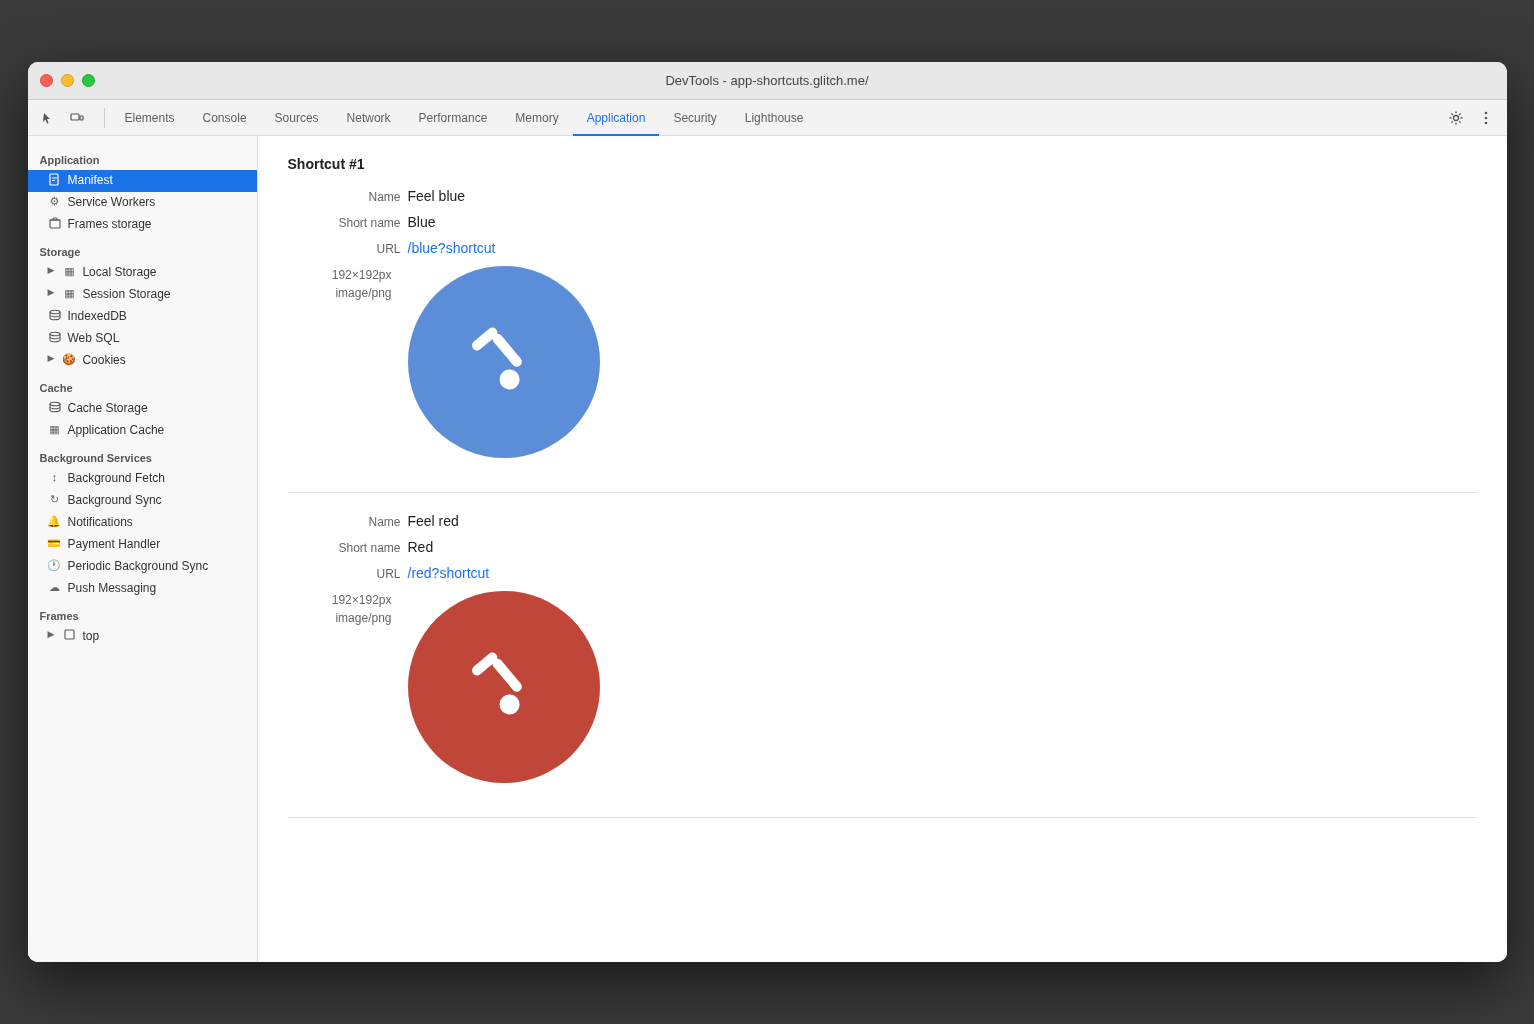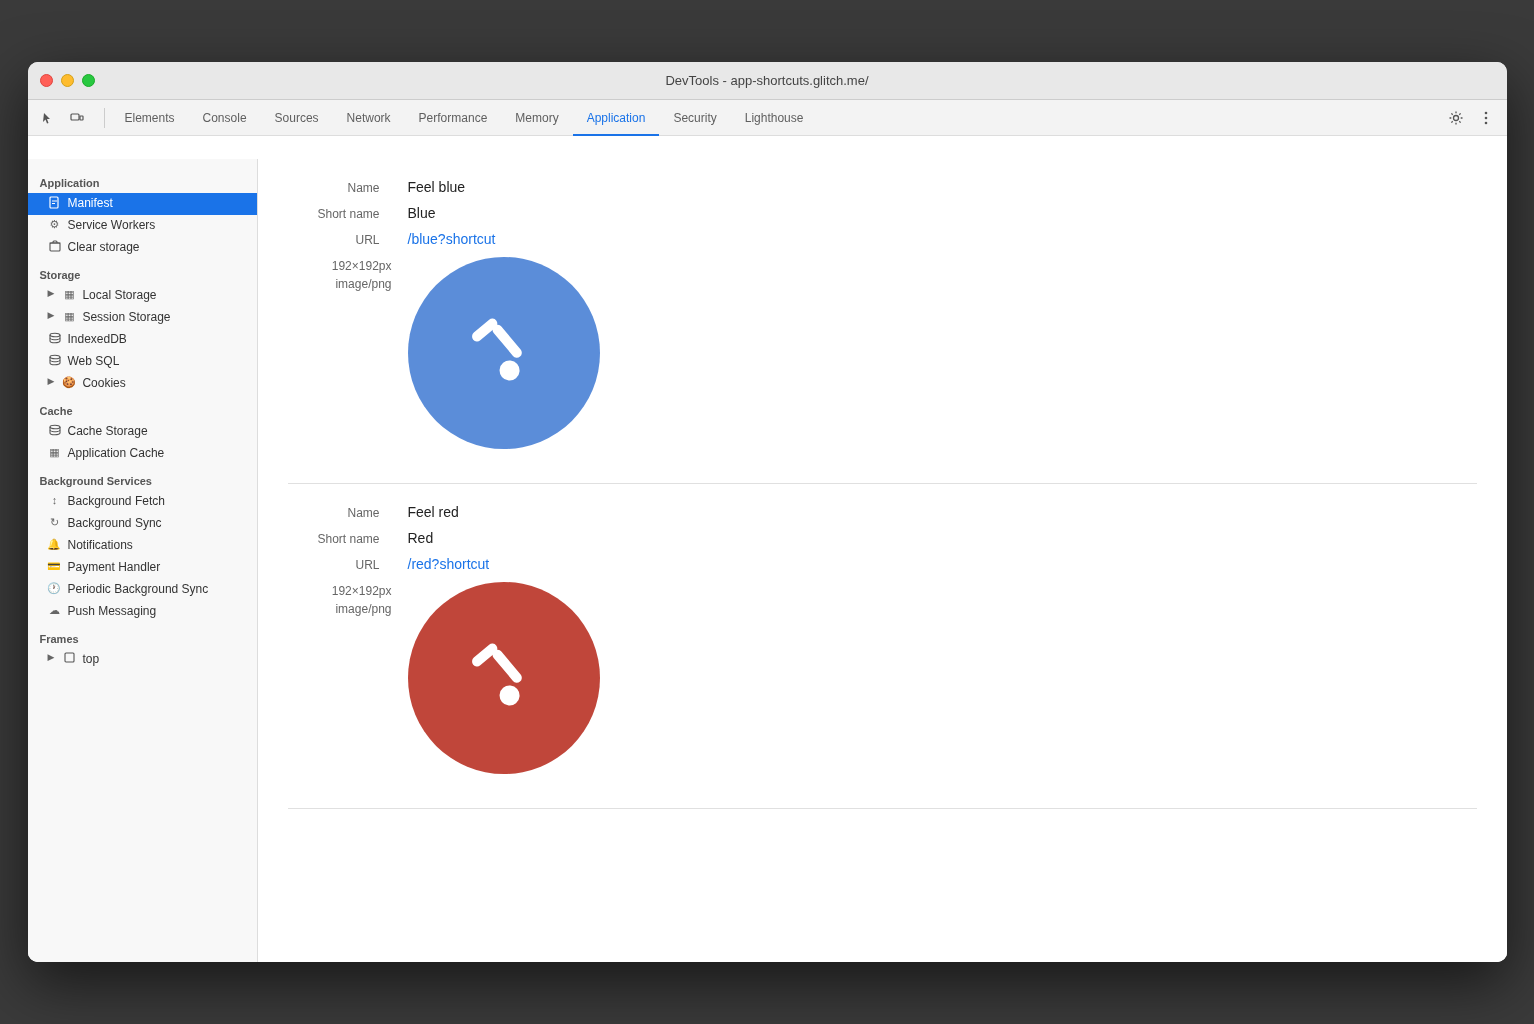--- a/index.html
+++ b/index.html
@@ -50,21 +50,20 @@
       font-size: 13px;
       color: #444;
       font-weight: 500;
     }
     .devtools {
       display: flex;
       flex-direction: column;
       flex: 1;
       overflow: hidden;
       background: #fff;
-      gap: 23px;
     }
     .tabs-bar {
       display: flex;
       align-items: center;
       background: #f3f3f3;
       border-bottom: 1px solid #ddd;
       height: 36px;
       padding: 0 8px;
     }
     .tab-icons {
@@ -200,21 +199,21 @@
     .field-row {
       display: flex;
       align-items: baseline;
       margin-bottom: 10px;
     }
     .field-label {
       width: 120px;
       text-align: right;
       font-size: 12px;
       color: #666;
-      padding-right: 28px;
+      padding-right: 7px;
       flex-shrink: 0;
     }
     .field-value {
       font-size: 14px;
       color: #222;
     }
     .field-value.link {
       color: #1a73e8;
       cursor: pointer;
     }
@@ -326,21 +325,21 @@
           <span>Service Workers</span>
         </div>
 
         <div class="sidebar-item indent1">
           <span class="sidebar-icon">
             <svg width="12" height="12" viewBox="0 0 12 12" fill="none">
               <rect x="1" y="3" width="10" height="8" rx="1" stroke="#555" stroke-width="1.1" fill="none"></rect>
               <path d="M4 3V2a1 1 0 011-1h2a1 1 0 011 1v1M0.5 3h11" stroke="#555" stroke-width="1.1"></path>
             </svg>
           </span>
-          <span>Clear storage</span>
+          <span>Frames storage</span>
         </div>
 
         <div class="sidebar-section-title">Storage</div>
 
         <div class="sidebar-item indent1">
           <span class="expand-arrow">▶</span>
           <span class="sidebar-icon">▦</span>
           <span>Local Storage</span>
         </div>
 
@@ -437,20 +436,21 @@
               <rect x="1" y="1" width="9" height="9" rx="1" stroke="#555" stroke-width="1.1" fill="none"></rect>
             </svg>
           </span>
           <span>top</span>
         </div>
       </div>
 
       <div class="main-panel">
 
         <div class="shortcut-section">
+          <div class="shortcut-title">Shortcut #1</div>
 
           <div class="field-row">
             <div class="field-label">Name</div>
             <div class="field-value">Feel blue</div>
           </div>
 
           <div class="field-row">
             <div class="field-label">Short name</div>
             <div class="field-value">Blue</div>
           </div>

